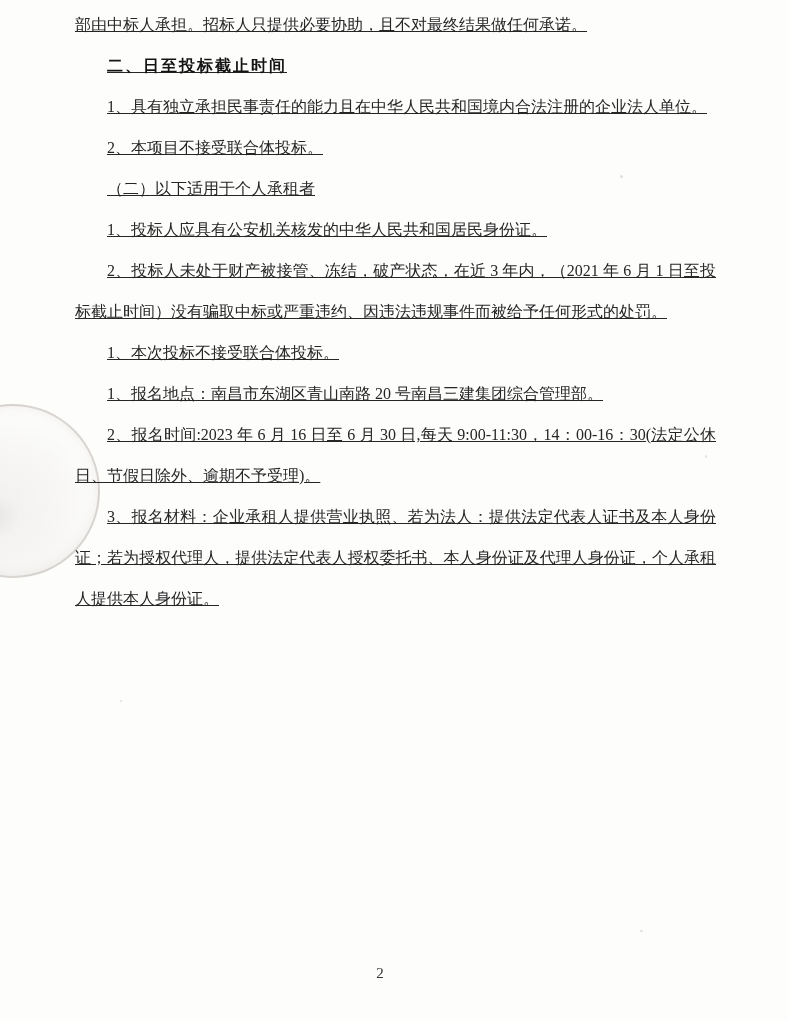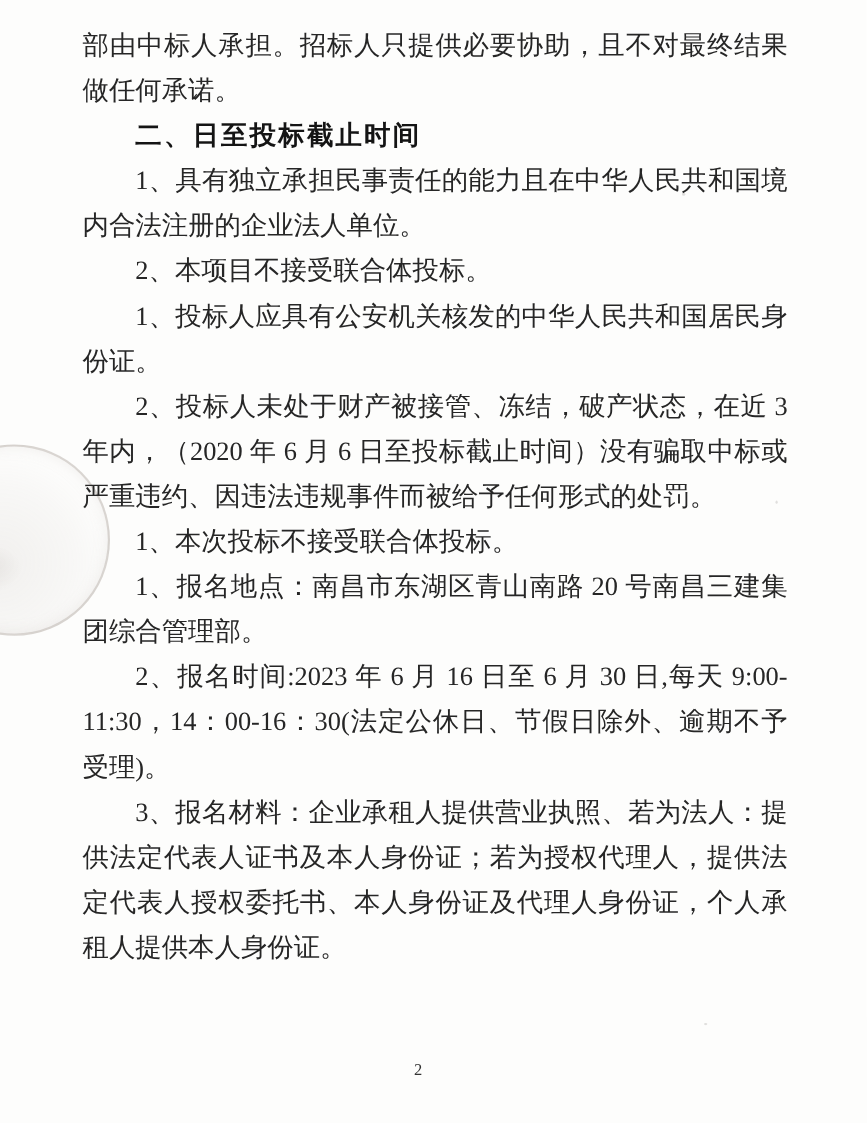--- a/index.html
+++ b/index.html
@@ -46,28 +46,29 @@
     top: 88px;
     width: 70px;
     height: 46px;
     border-radius: 50%;
     background: radial-gradient(ellipse at center, rgba(150,140,133,0.14), transparent 70%);
   }
 
   .text-block {
     position: absolute;
     left: 75px;
-    top: 22px;
+    top: 4px;
     width: 641px;
     color: #262626;
-    font-size: 24px;
+    font-size: 16px;
     line-height: 41px;
     text-align: justify;
     word-break: normal;
     overflow-wrap: break-word;
+    text-decoration: underline;
   }
   .text-block p {
     margin: 0;
     padding: 0;
     text-indent: 2em;
   }
   .text-block p.no-indent {
     text-indent: 0;
   }
   .text-block p.heading {
@@ -98,22 +99,23 @@
   <div class="speck s1"></div>
   <div class="speck s2"></div>
   <div class="speck s3"></div>
   <div class="speck s4"></div>
 
   <div class="text-block">
     <p class="no-indent">部由中标人承担。招标人只提供必要协助，且不对最终结果做任何承诺。</p>
     <p class="heading">二、日至投标截止时间</p>
     <p>1、具有独立承担民事责任的能力且在中华人民共和国境内合法注册的企业法人单位。</p>
     <p>2、本项目不接受联合体投标。</p>
+    <p>（二）以下适用于个人承租者</p>
     <p>1、投标人应具有公安机关核发的中华人民共和国居民身份证。</p>
-    <p>2、投标人未处于财产被接管、冻结，破产状态，在近 3 年内，（2020 年 6 月 6 日至投标截止时间）没有骗取中标或严重违约、因违法违规事件而被给予任何形式的处罚。</p>
+    <p>2、投标人未处于财产被接管、冻结，破产状态，在近 3 年内，（2021 年 6 月 1 日至投标截止时间）没有骗取中标或严重违约、因违法违规事件而被给予任何形式的处罚。</p>
     <p>1、本次投标不接受联合体投标。</p>
     <p>1、报名地点：南昌市东湖区青山南路 20 号南昌三建集团综合管理部。</p>
     <p>2、报名时间:2023 年 6 月 16 日至 6 月 30 日,每天 9:00-11:30，14：00-16：30(法定公休日、节假日除外、逾期不予受理)。</p>
     <p>3、报名材料：企业承租人提供营业执照、若为法人：提供法定代表人证书及本人身份证；若为授权代理人，提供法定代表人授权委托书、本人身份证及代理人身份证，个人承租人提供本人身份证。</p>
   </div>
 
   <div class="page-number">2</div>
 
 </div>
 

